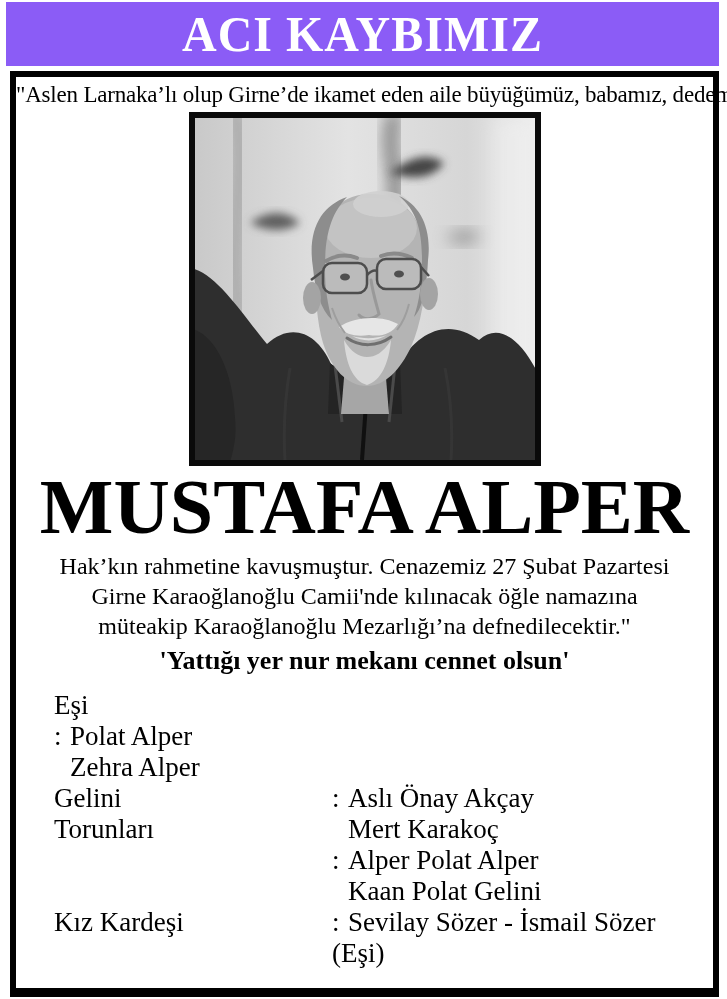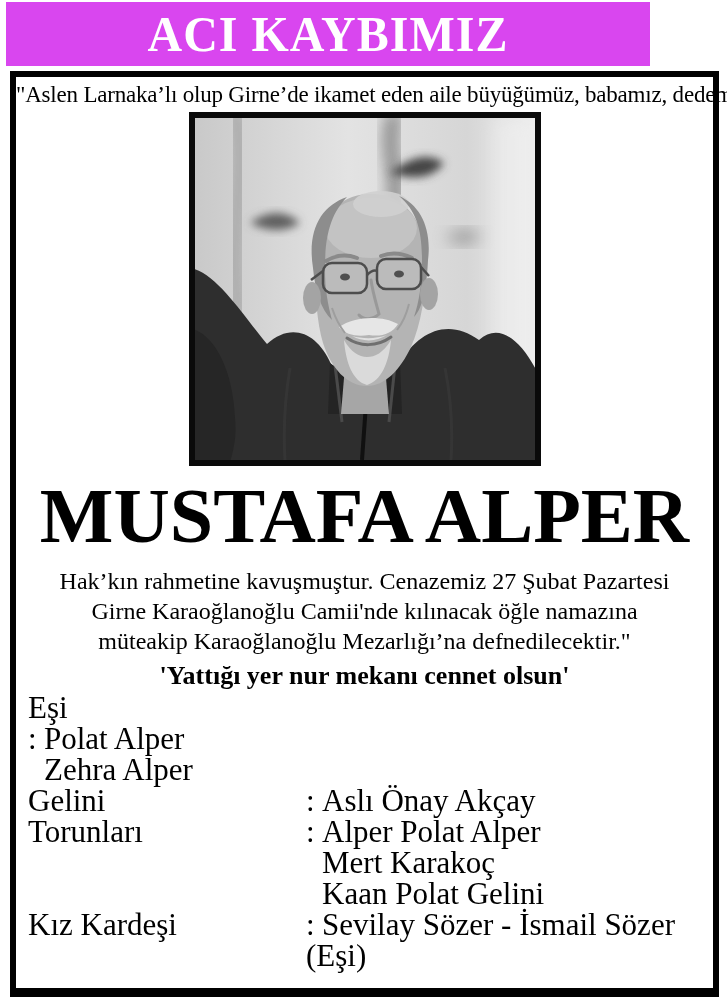--- a/index.html
+++ b/index.html
@@ -1,21 +1,21 @@
 <!DOCTYPE html>
 <html><head>
 <meta charset="utf-8">
 <style>
   html,body{margin:0;padding:0;background:#ffffff;}
   .page{
     position:relative;width:727px;height:999px;background:#ffffff;
     font-family:"Liberation Serif","DejaVu Serif",serif;color:#000;overflow:hidden;
   }
   .header-bar{
-    position:absolute;top:2px;left:6px;width:644px;height:64px;background:#d946ef;
+    position:absolute;top:2px;left:6px;width:713px;height:64px;background:#8b5cf6;
     display:flex;align-items:center;justify-content:center;
   }
   .header-title{
     color:#fff;font-size:48px;font-weight:bold;letter-spacing:1px;line-height:1;
     transform:scaleY(1.05);
   }
   .content-box{
     position:absolute;top:71px;left:10px;width:709px;height:926px;
     border:6px solid #000;border-bottom-width:9px;box-sizing:border-box;
     background:#fff;
@@ -23,27 +23,27 @@
   .intro{
     margin-top:3px;text-align:center;font-size:23px;letter-spacing:-0.2px;
     white-space:nowrap;line-height:30px;
   }
   .photo-frame{
     width:340px;height:342px;border:6px solid #0a0a0a;margin:2px auto 0;
     background:#d9d9d9;overflow:hidden;
   }
   .photo-frame svg{display:block;}
   .name{
-    margin:10px;text-align:center;font-size:78px;font-weight:bold;line-height:80px;
+    margin:1px;text-align:center;font-size:78px;font-weight:bold;line-height:80px;
     letter-spacing:0;white-space:nowrap;
   }
   .announcement{margin-top:4px;text-align:center;font-size:24px;line-height:30px;}
   .announcement b{font-weight:normal;}
   .motto{margin-top:3px;text-align:center;font-weight:bold;font-size:26px;line-height:33px;}
-  .family{padding-left:12px;font-size:31px;line-height:31px;}
+  .family{margin-top:13px;padding-left:38px;font-size:27px;line-height:31px;}
   .fam-row{display:flex;}
   .fam-label{width:278px;flex:none;}
   .fam-val{flex:1;}
   .fam-colon{display:inline-block;width:16px;}
 </style>
 </head>
 <body>
 
 <div class="page">
 
@@ -150,22 +150,22 @@
         </div>
         <div class="fam-row">
           <div class="fam-label">Gelini</div>
           <div class="fam-val">
             <div><span class="fam-colon">:</span><span>Aslı Önay Akçay</span></div>
           </div>
         </div>
         <div class="fam-row">
           <div class="fam-label">Torunları</div>
           <div class="fam-val">
+            <div><span class="fam-colon"></span><span>Mert Karakoç</span></div>
             <div><span class="fam-colon">:</span><span>Alper Polat Alper</span></div>
-            <div><span class="fam-colon"></span><span>Mert Karakoç</span></div>
             <div><span class="fam-colon"></span><span>Kaan Polat Gelini</span></div>
           </div>
         </div>
         <div class="fam-row">
           <div class="fam-label">Kız Kardeşi</div>
           <div class="fam-val">
             <div><span class="fam-colon">:</span><span>Sevilay Sözer - İsmail Sözer (Eşi)</span></div>
           </div>
         </div>
       </div>

